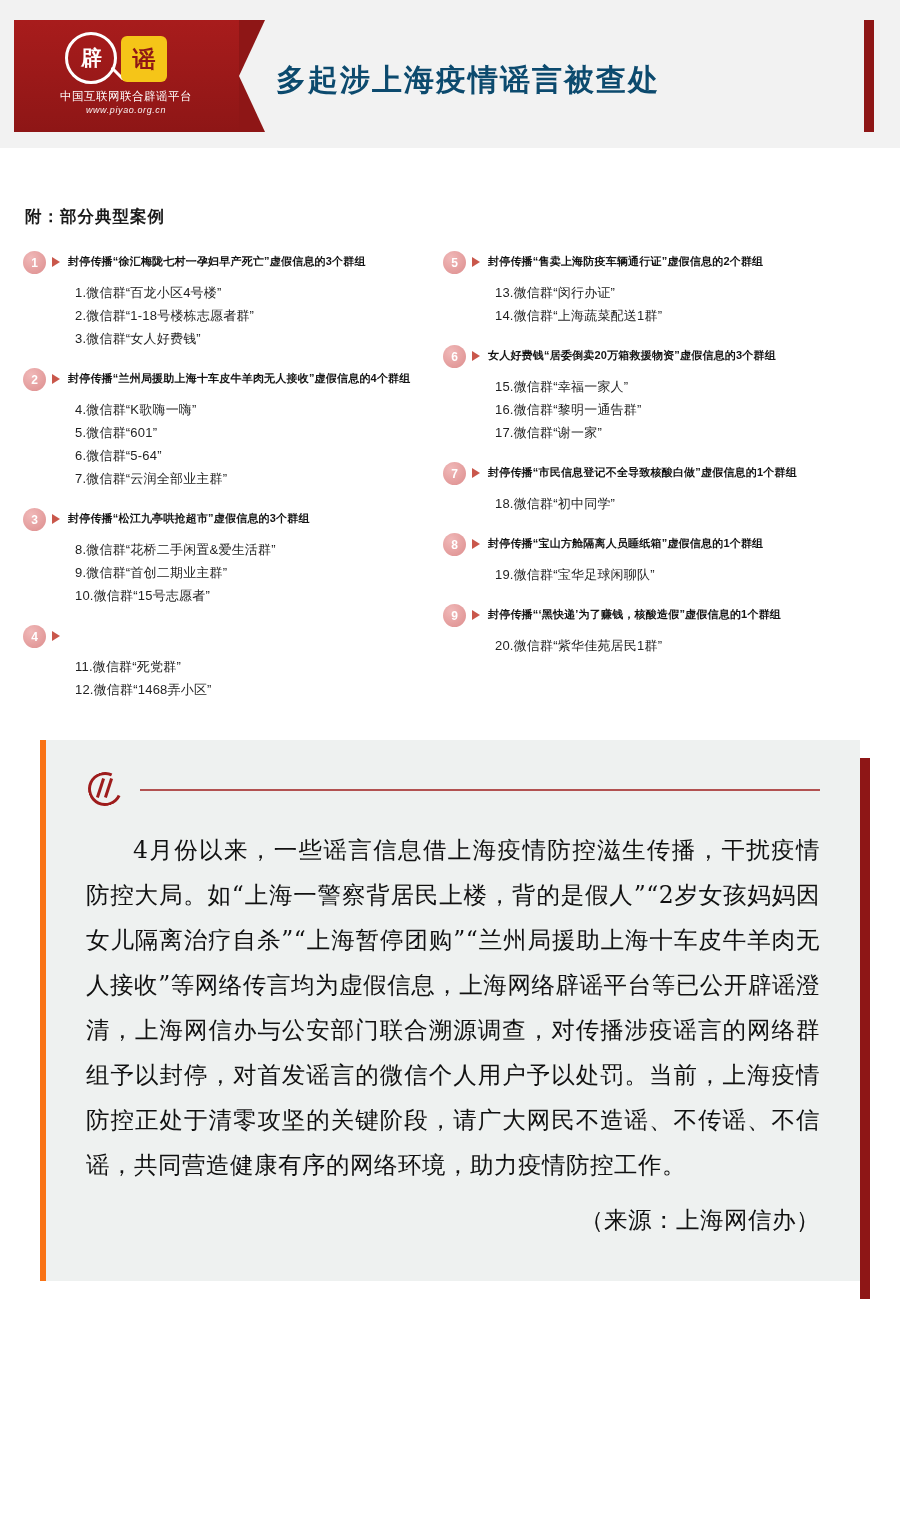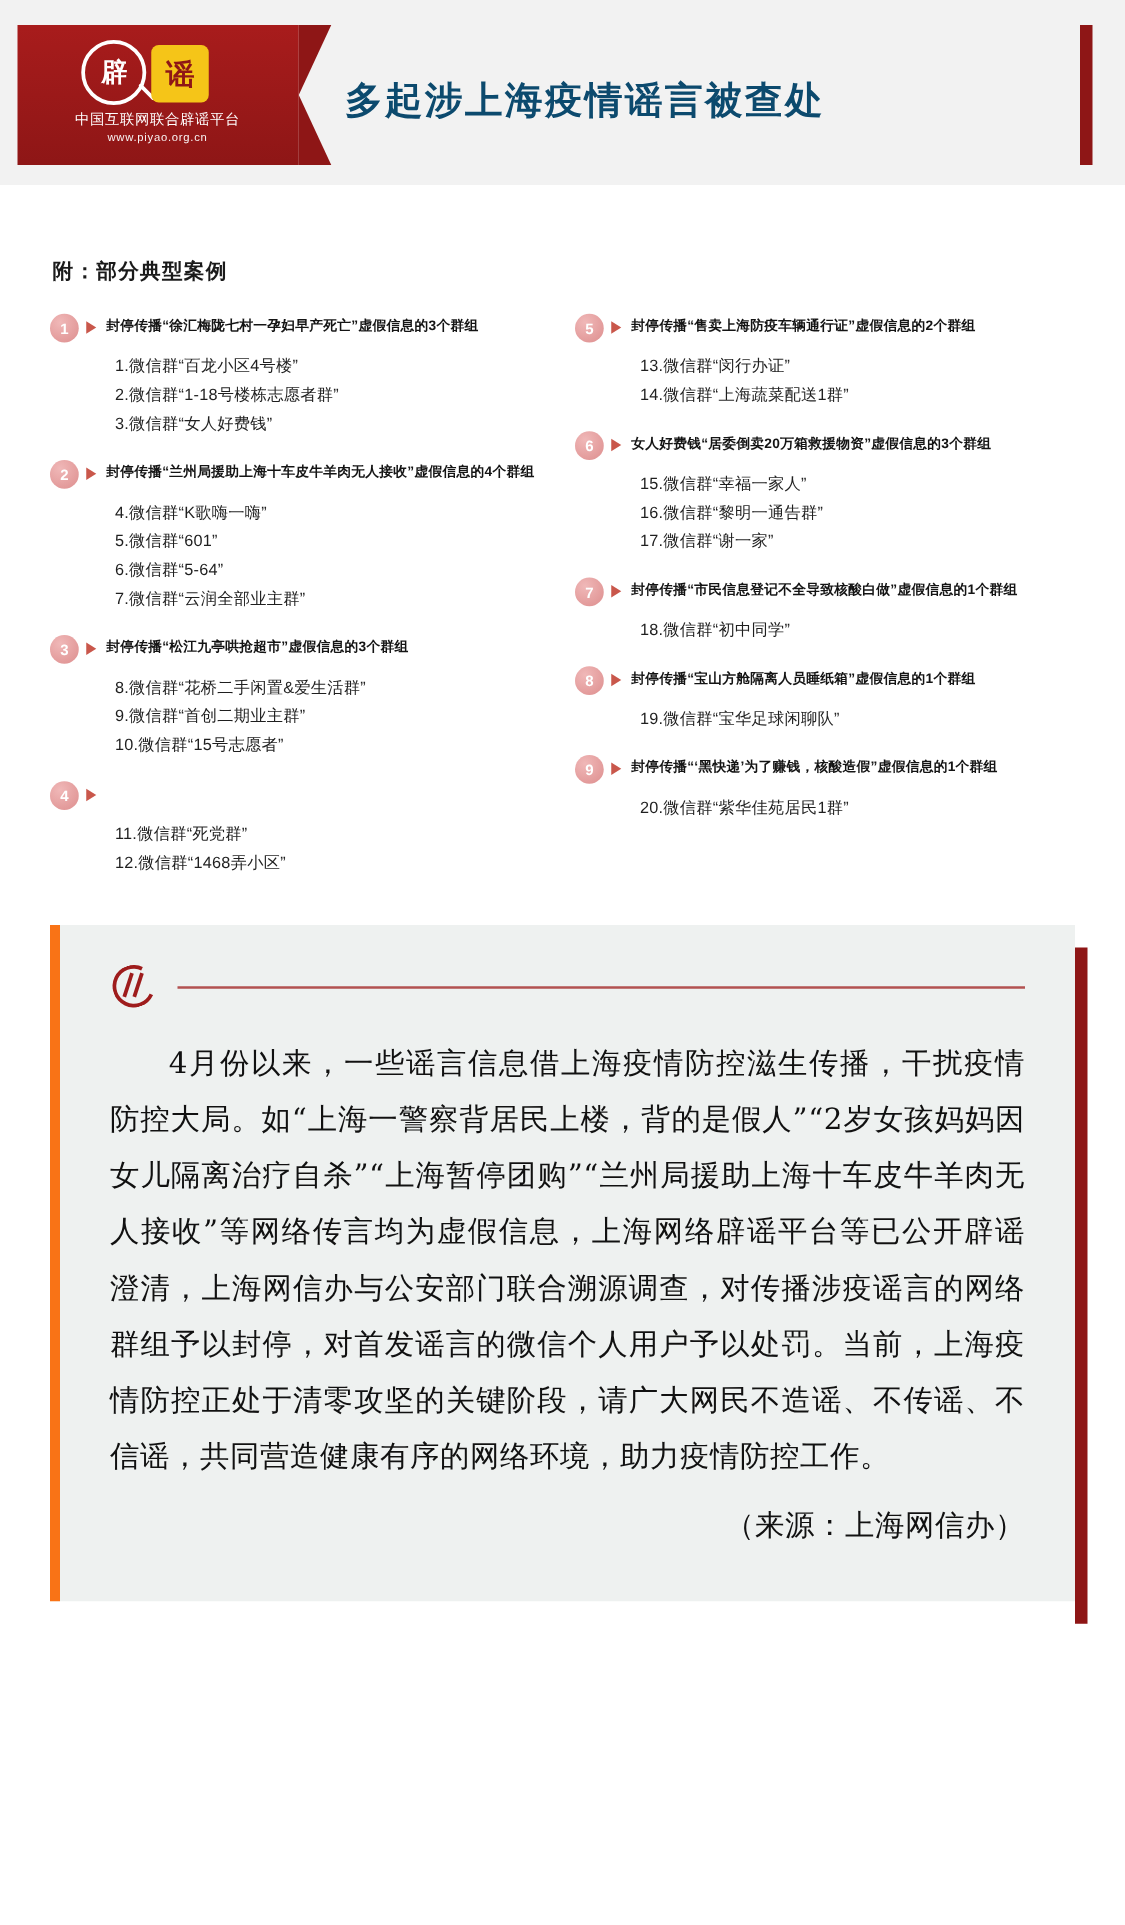--- a/index.html
+++ b/index.html
@@ -95,20 +95,21 @@
   .logo-sub1 {
     font-size: 11.5px;
     letter-spacing: 0.5px;
     line-height: 16px;
   }
   .logo-sub2 {
     font-size: 9px;
     letter-spacing: 0.6px;
     line-height: 13px;
     opacity: .95;
+    font-style: italic;
   }
   .header-title {
     position: absolute;
     left: 276px;
     top: 60px;
     font-size: 30px;
     font-weight: bold;
     letter-spacing: 2px;
     color: #0c4a6e;
   }
@@ -117,21 +118,21 @@
     right: 26px;
     top: 20px;
     width: 10px;
     height: 112px;
     background: #8e1616;
   }
 
   
   .cases {
     position: relative;
-    padding: 58px 40px 0 40px;
+    padding: 58px 40px 0 23px;
     background: #ffffff;
   }
   .cases-heading {
     font-size: 16.5px;
     font-weight: bold;
     color: #1a1a1a;
     margin: 0 0 22px 2px;
     letter-spacing: 1px;
   }
   .cases-cols {
@@ -193,21 +194,21 @@
   
   .body-card-wrap {
     position: relative;
     margin: 22px 40px 0 40px;
     padding-bottom: 30px;
   }
   .body-card {
     position: relative;
     background: #eef1f0;
     padding: 30px 40px 38px 40px;
-    border-left: 8px solid #f97316;
+    border-left: 6px solid #f97316;
   }
   .body-card:after {
     content: "";
     position: absolute;
     right: -10px;
     top: 18px;
     bottom: -18px;
     width: 10px;
     background: #8e1616;
   }

